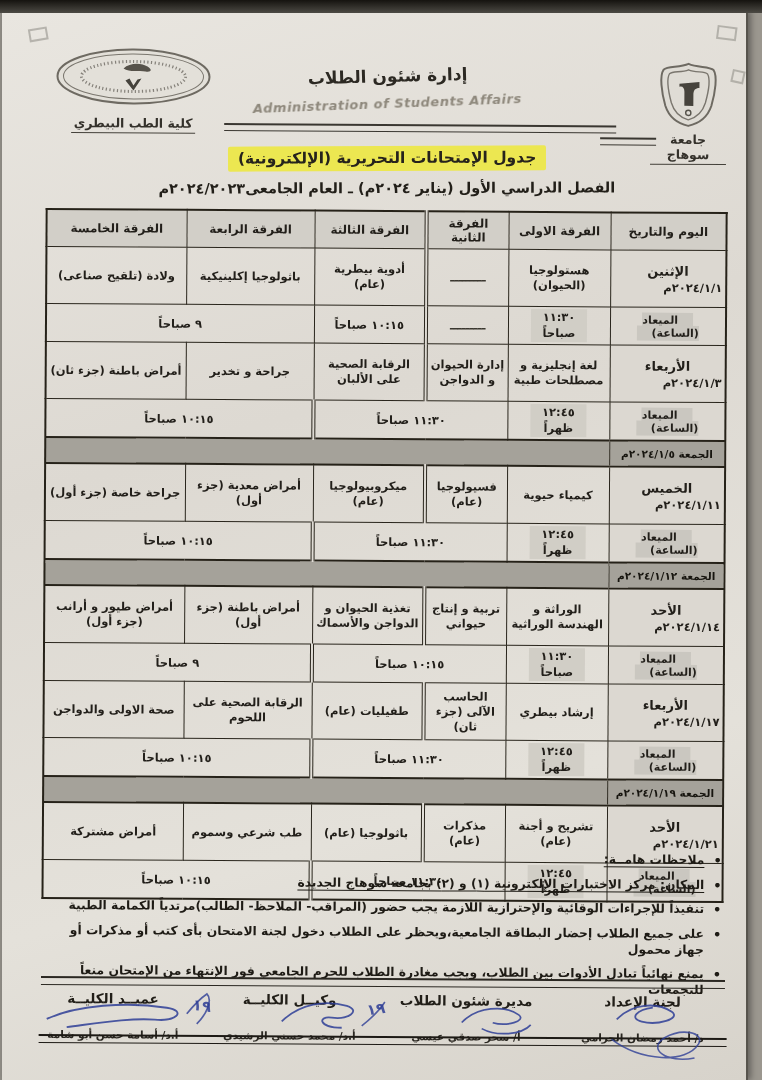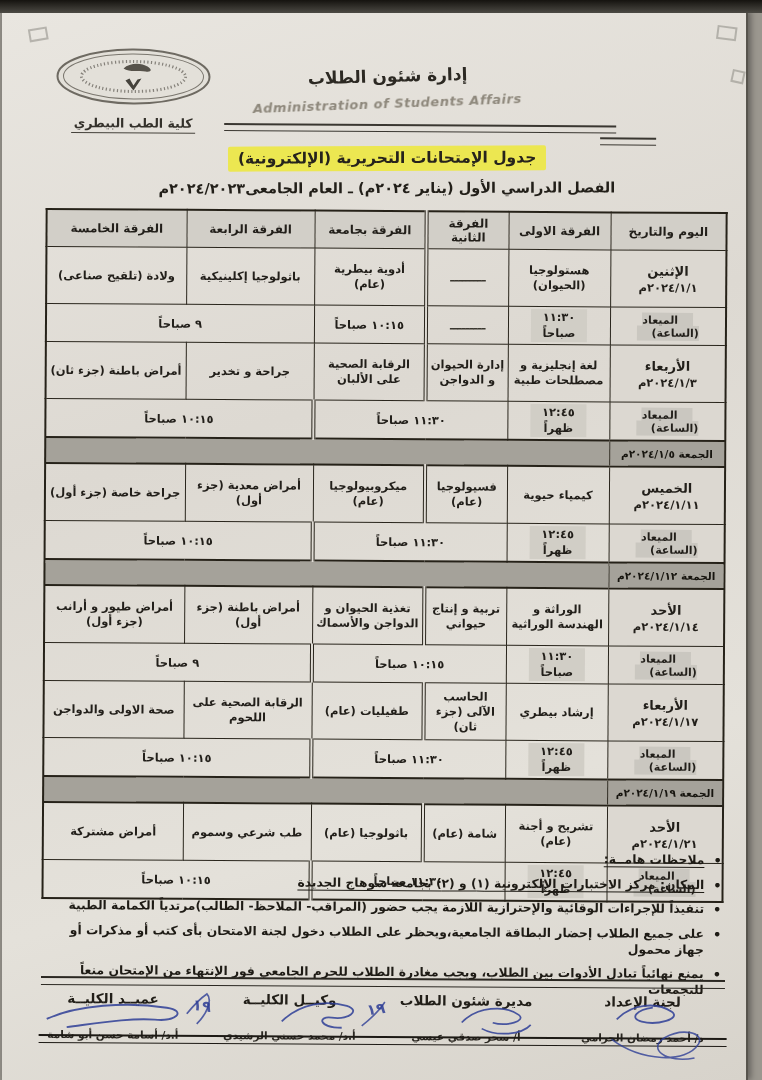--- a/index.html
+++ b/index.html
@@ -41,21 +41,21 @@
                 font-weight:bold;color:#221f19;transform:rotate(-.5deg);}
 
   
   table.sched{position:absolute;left:44px;top:210px;width:680px;border-collapse:collapse;
               table-layout:fixed;border:2.6px solid #262219;}
   table.sched td,table.sched th{border:1.6px solid #2a261d;padding:2px 3px;text-align:center;
               vertical-align:middle;overflow:hidden;}
   th.hcell{background:#d2cfc8;font-size:12px;font-weight:bold;height:32px;border-bottom:2.6px solid #262219;}
   td.daycell{background:#dcd8d1;}
   td.daycell .d-name{font-size:13px;font-weight:bold;display:block;}
-  td.daycell .d-date{font-size:11.5px;font-weight:bold;display:block;margin-top:2px;}
+  td.daycell .d-date{font-size:11.5px;font-weight:bold;display:block;margin-top:2px;text-align:right;}
   td.timelabel{background:#dcd8d1;font-size:11px;font-weight:600;}
   td.timelabel span{background:#cac7c0;padding:1px 15px;}
   td.sub{font-size:11.5px;font-weight:bold;line-height:1.3;height:52px;}
   td.time{font-size:11.5px;font-weight:bold;height:32px;}
   td.time .t-stack{display:inline-block;max-width:50px;background:#d1cec6;padding:1px 3px;line-height:1.35;}
   .dbl-l{border-left:4px double #2a261d !important;}
   tr.sep td{background:#a5a29a;height:20px;border-top:2px solid #262219;border-bottom:2px solid #262219;}
   td.sep-label{font-size:10.5px;font-weight:bold;color:#17150f;padding:1px 2px;}
   .dash{color:#3a372f;font-weight:bold;letter-spacing:0;}
 
@@ -85,20 +85,29 @@
   <div class="band-top"></div>
   <div class="edge-right"></div>
   <div class="paper"></div>
 
   <div class="content">
 
     <div class="fold tl"></div>
     <div class="fold tr"></div>
     <div class="fold tr2"></div>
 
+    <div class="logo-right">
+      <svg width="62" height="66" viewBox="0 0 62 66">
+        <path d="M31 2 C40 6 52 4 56 8 C60 14 58 30 54 44 C50 56 40 62 31 64 C22 62 12 56 8 44 C4 30 2 14 6 8 C10 4 22 6 31 2 Z" fill="#dfdcd5" stroke="#6e6a62" stroke-width="2"></path>
+        <path d="M31 8 C38 11 47 9 50 12 C53 17 51 30 48 41 C45 51 38 56 31 58 C24 56 17 51 14 41 C11 30 9 17 12 12 C15 9 24 11 31 8 Z" fill="none" stroke="#7a766e" stroke-width="1.4"></path>
+        <path d="M22 22 L42 20 L42 26 C38 26 36 28 36 33 L36 44 L27 44 L27 30 C27 26 25 24 22 25 Z" fill="#46433c"></path>
+        <circle cx="31" cy="51" r="2.6" fill="none" stroke="#56534b" stroke-width="1.4"></circle>
+      </svg>
+      <div><span class="org-label">جامعة سوهاج</span></div>
+    </div>
 
     <div class="logo-left">
       <svg width="160" height="62" viewBox="0 0 160 62">
         <ellipse cx="80" cy="30" rx="76" ry="27" fill="#e3e0d9" stroke="#6e6a62" stroke-width="2"></ellipse>
         <ellipse cx="80" cy="30" rx="70" ry="22.5" fill="none" stroke="#7a766e" stroke-width="1"></ellipse>
         <ellipse cx="80" cy="30" rx="52" ry="15" fill="none" stroke="#85817a" stroke-width="3" stroke-dasharray="1.2,2.4"></ellipse>
         <path d="M70 22 C76 16 88 16 94 20 C99 23 98 26 92 25 C86 24 76 26 70 22 Z" fill="#56524a"></path>
         <path d="M72 34 L80 44 L88 32 L84 33 L80 39 L76 32 Z" fill="#46433c"></path>
       </svg>
       <div><span class="org-label">كلية الطب البيطري</span></div>
@@ -121,21 +130,21 @@
           <col style="width:82px">
         <col style="width:112px">
           <col style="width:128px">
           <col style="width:140px">
       </colgroup>
       <tbody>
           <tr>
         <th class="hcell">اليوم والتاريخ</th>
         <th class="hcell">الفرقة الاولى</th>
         <th class="hcell dbl-l">الفرقة الثانية</th>
-        <th class="hcell">الفرقة بجامعة</th>
+        <th class="hcell">الفرقة الثالثة</th>
         <th class="hcell">الفرقة الرابعة</th>
         <th class="hcell">الفرقة الخامسة</th>
       </tr>
 
       <tr>
         <td class="daycell">
           <span class="d-name">الإثنين</span>
           <span class="d-date">٢٠٢٤/١/١م</span>
         </td>
         <td class="sub">هستولوجيا (الحيوان)</td>
@@ -238,21 +247,21 @@
         <td class="sep-label">الجمعة ٢٠٢٤/١/١٩م</td>
         <td colspan="5"></td>
       </tr>
 
       <tr>
         <td class="daycell">
           <span class="d-name">الأحد</span>
           <span class="d-date">٢٠٢٤/١/٢١م</span>
         </td>
         <td class="sub">تشريح و أجنة (عام)</td>
-        <td class="sub dbl-l">شامة (عام)</td>
+        <td class="sub dbl-l">مذكرات (عام)</td>
         <td class="sub">باثولوجيا (عام)</td>
         <td class="sub">طب شرعي وسموم</td>
         <td class="sub">أمراض مشتركة</td>
       </tr>
       <tr>
         <td class="timelabel"><span>الميعاد (الساعة)</span></td>
         <td class="time"><span class="t-stack">١٢:٤٥ ظهراً</span></td>
         <td class="time dbl-l" colspan="2">١١:٣٠ صباحاً</td>
         <td class="time" colspan="2">١٠:١٥ صباحاً</td>
       </tr>

